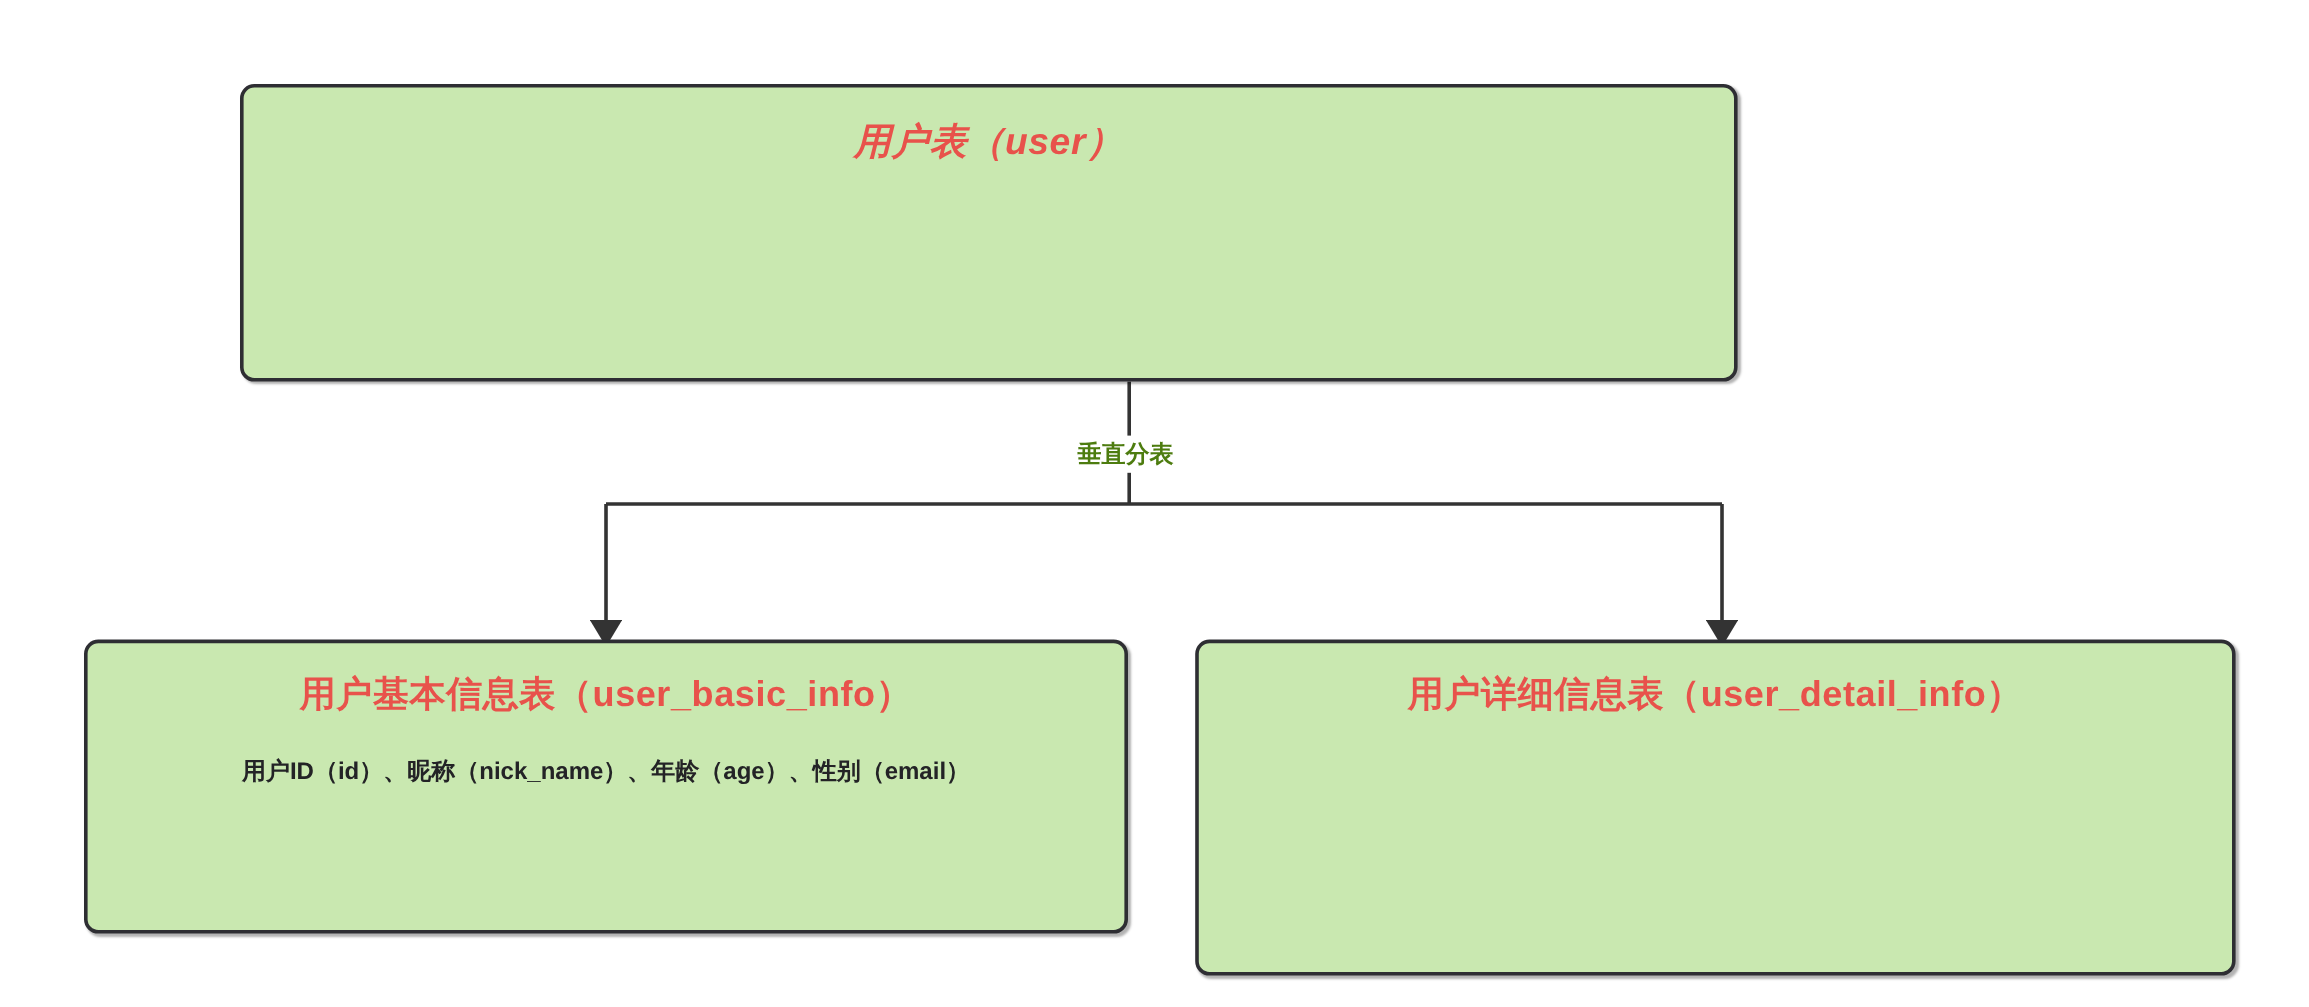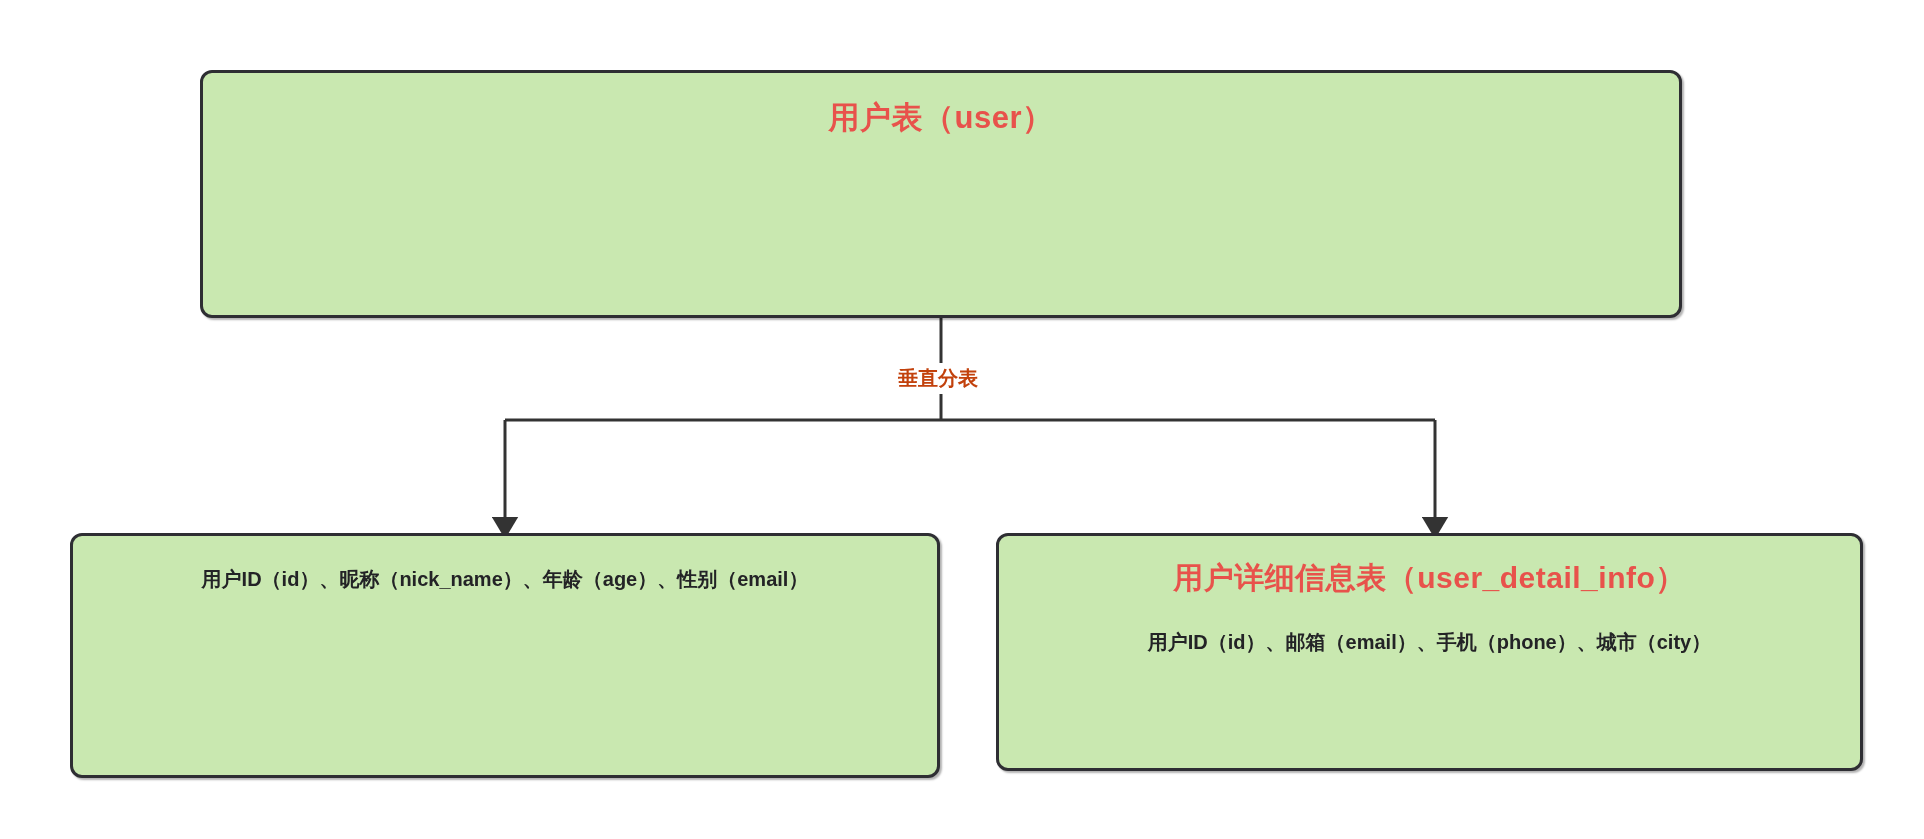--- a/index.html
+++ b/index.html
@@ -57,22 +57,23 @@
     color: #232326;
     font-weight: bold;
     text-align: center;
     white-space: nowrap;
   }
 
   
   #box-user {
     left: 200px;
     top: 70px;
-    width: 1482px;
+    width: 1248px;
     height: 248px;
+    font-style: italic;
   }
   #box-user .entity-title {
     font-size: 31px;
     margin-top: 24px;
   }
   #box-user .entity-fields {
     font-size: 21px;
     margin-top: 32px;
   }
 
@@ -90,39 +91,39 @@
   #box-user-basic-info .entity-fields {
     font-size: 20px;
     margin-top: 30px;
   }
 
   
   #box-user-detail-info {
     left: 996px;
     top: 533px;
     width: 867px;
-    height: 238px;
+    height: 280px;
   }
   #box-user-detail-info .entity-title {
     font-size: 30px;
     margin-top: 22px;
   }
   #box-user-detail-info .entity-fields {
     font-size: 20px;
     margin-top: 30px;
   }
 
   
   #edge-label-vertical-split {
     position: absolute;
     left: 888px;
     top: 363px;
     padding: 2px 10px;
     background: #ffffff;
-    color: #c2410c;
+    color: #4d7c0f;
     font-size: 20px;
     font-weight: bold;
     white-space: nowrap;
     text-align: center;
   }
 </style>
 </head>
 <body>
 
 <div id="diagram-canvas">
@@ -143,21 +144,21 @@
     <path d="M 1435,420 L 1435,521" stroke="#333333" stroke-width="3" fill="none" marker-end="url(#arrowhead)"></path>
   </svg>
 
   <div class="entity-box" id="box-user">
     <div class="entity-title">用户表（user）</div>
   </div>
 
   <div id="edge-label-vertical-split">垂直分表</div>
 
   <div class="entity-box" id="box-user-basic-info">
+    <div class="entity-title">用户基本信息表（user_basic_info）</div>
     <div class="entity-fields">用户ID（id）、昵称（nick_name）、年龄（age）、性别（email）</div>
   </div>
 
   <div class="entity-box" id="box-user-detail-info">
     <div class="entity-title">用户详细信息表（user_detail_info）</div>
-    <div class="entity-fields">用户ID（id）、邮箱（email）、手机（phone）、城市（city）</div>
   </div>
 
 </div>
 
 </body></html>

